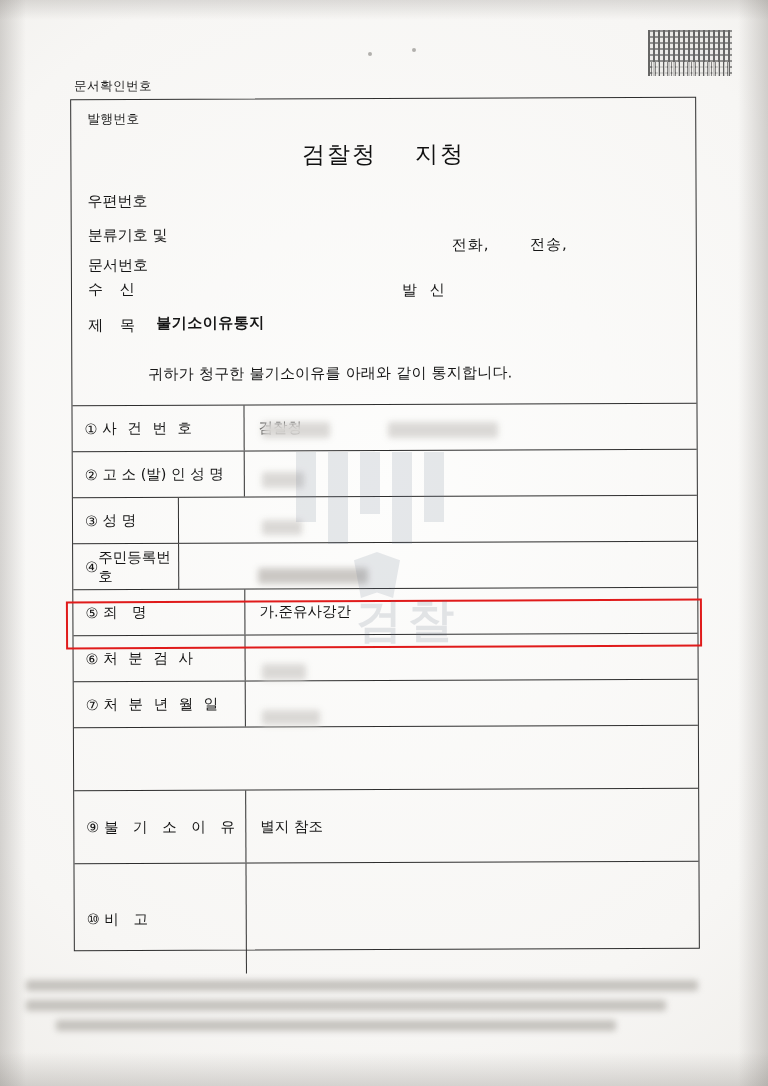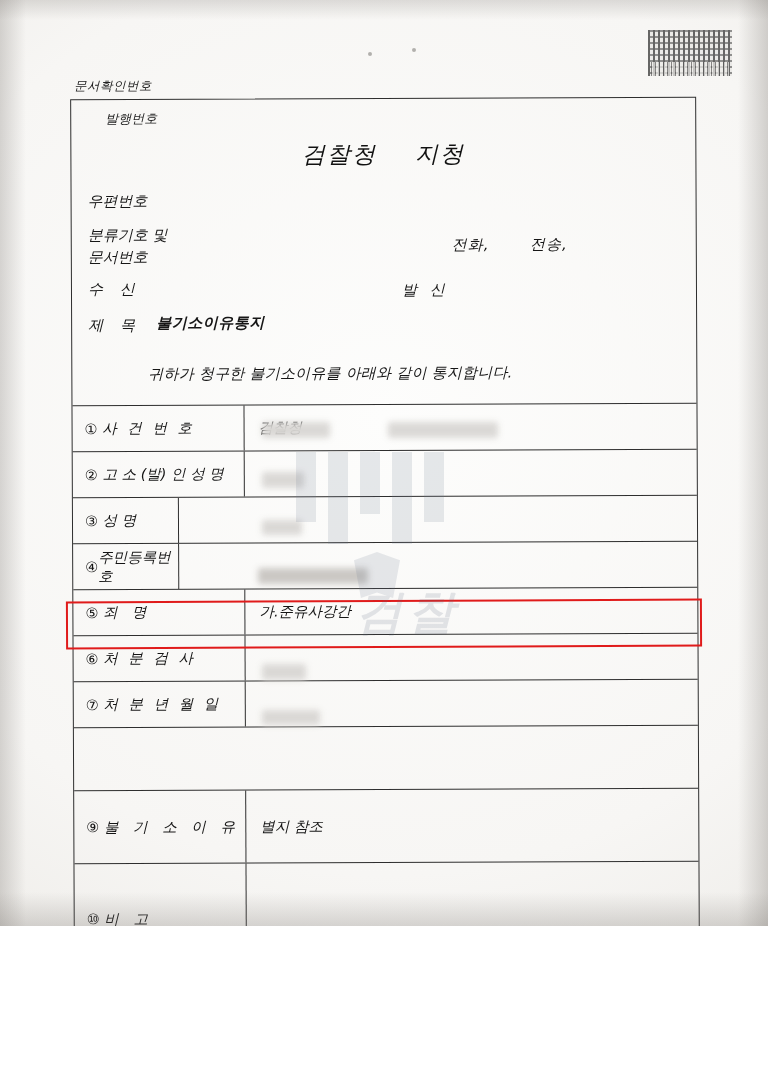--- a/index.html
+++ b/index.html
@@ -6,24 +6,23 @@
     margin: 0;
     padding: 0;
     background: #ffffff;
   }
   body {
     font-family: "DejaVu Sans", "Liberation Sans", sans-serif;
   }
   #page {
     position: relative;
     width: 768px;
-    height: 926px;
+    height: 1086px;
     overflow: hidden;
     background: #f2f1ef;
-    font-style: italic;
   }
   
   .paper {
     position: absolute;
     inset: 0;
     background:
       radial-gradient(ellipse 120% 90% at 50% 45%, #fdfdfc 0%, #f7f6f4 55%, #eceae6 85%, #e2e0dc 100%);
   }
   .scan-shadow-left {
     position: absolute;
@@ -97,21 +96,21 @@
     top: 98px;
     width: 624px;
     height: 850px;
     border: 1.6px solid #2e2e2e;
     background: rgba(255,255,255,0.0);
     transform: rotate(-0.25deg);
   }
 
   .issue-no {
     position: absolute;
-    left: 34px;
+    left: 16px;
     top: 10px;
     font-size: 13px;
     color: #1d1d1d;
   }
 
   .title {
     position: absolute;
     left: 0;
     right: 0;
     top: 40px;
@@ -127,21 +126,21 @@
   }
 
   .line-row {
     position: absolute;
     font-size: 15px;
     color: #161616;
   }
   .r-zip    { left: 16px; top: 92px; }
   .r-phone  { left: 380px; top: 94px; letter-spacing: 1px; margin-top: 43px; }
   .r-class  { left: 16px; top: 126px; }
-  .r-docno  { left: 16px; top: 148px; }
+  .r-docno  { left: 16px; top: 156px; }
   .r-to     { left: 16px; top: 180px; letter-spacing: 6px; }
   .r-from   { left: 330px; top: 182px; letter-spacing: 4px; }
   .r-subj-l { left: 16px; top: 216px; letter-spacing: 6px; }
   .r-subj-v { left: 84px; top: 214px; font-weight: bold; letter-spacing: 0.5px; }
   .r-notice { left: 76px; top: 265px; font-size: 15px; letter-spacing: 0.2px; }
 
   
   .tbl {
     position: absolute;
     left: 0;
@@ -264,21 +263,21 @@
   .wm-bars i:nth-child(5) { height: 70px; }
   .wm-shield {
     position: absolute;
     left: 96px; top: 100px;
     width: 46px; height: 46px;
     background: #6f7c92;
     clip-path: polygon(50% 0, 100% 18%, 85% 100%, 50% 88%, 15% 100%, 0 18%);
   }
   .wm-ko {
     position: absolute;
-    left: 14px; top: 130px;
+    left: 14px; top: 138px;
     width: 272px;
     text-align: center;
     font-size: 46px;
     font-weight: bold;
     color: #5d6a80;
     letter-spacing: 6px;
     font-family: "DejaVu Sans", "Liberation Sans", sans-serif;
   }
   .wm-en {
     position: absolute;

